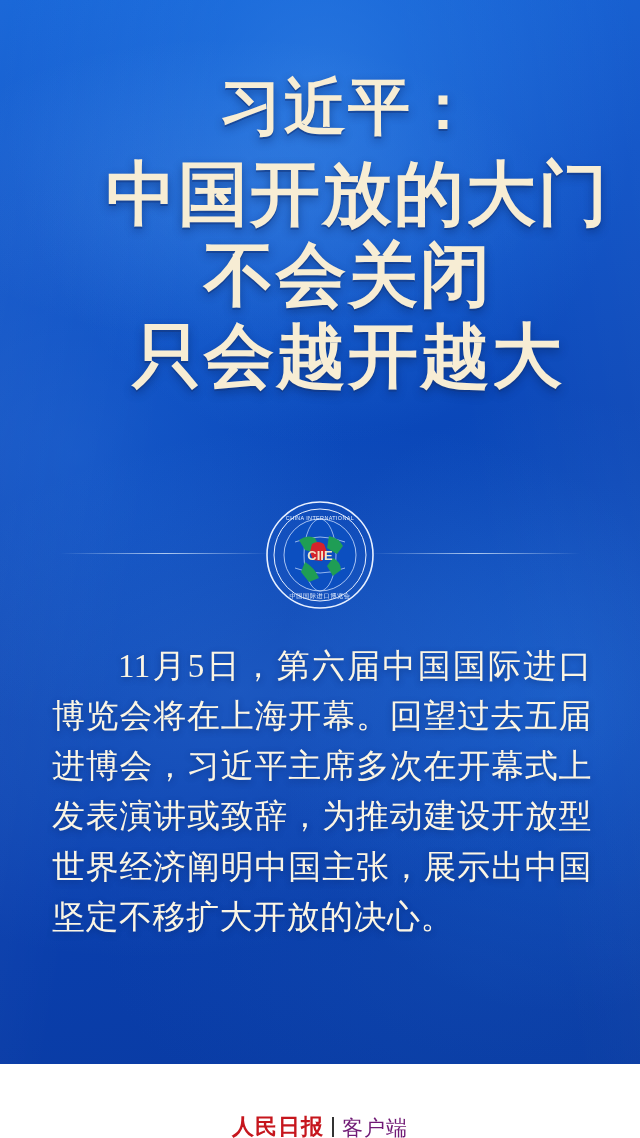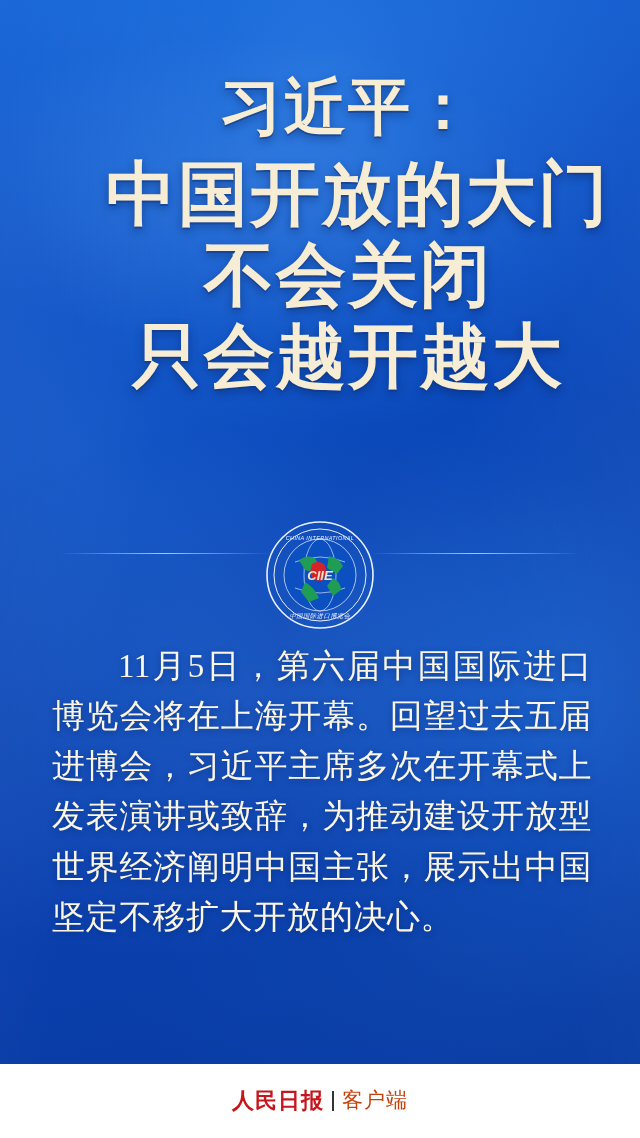--- a/index.html
+++ b/index.html
@@ -75,27 +75,26 @@
       0 4px 10px rgba(5,30,90,0.45);
     font-family: "Liberation Serif", "DejaVu Serif", serif;
   }
   .headline .l1 { font-size: 62px; margin-bottom: 10px; }
   .headline .l2 { font-size: 70px; padding-left: 20px; }
   .headline .l3 { font-size: 70px; }
   .headline .l4 { font-size: 70px; }
 
   .emblem {
     position: absolute;
-    top: 520px;
+    top: 500px;
     left: 50%;
     transform: translateX(-50%);
     width: 110px;
     height: 110px;
     z-index: 5;
-    font-style: italic;
   }
   .emblem-rules {
     position: absolute;
     top: 553px;
     left: 0;
     width: 640px;
     height: 2px;
     z-index: 3;
   }
   .emblem-rules .rule {
@@ -124,21 +123,21 @@
   }
 
   .footer {
     position: absolute;
     bottom: 0;
     left: 0;
     width: 640px;
     height: 74px;
     background: #ffffff;
     display: flex;
-    align-items: center;
+    align-items: flex-end;
     justify-content: center;
     z-index: 6;
   }
   .footer-inner {
     display: flex;
     align-items: center;
     gap: 8px;
   }
   .rmrb-mark {
     color: #c6161d;
@@ -147,24 +146,24 @@
     letter-spacing: 1px;
     font-family: "Liberation Serif", "DejaVu Serif", serif;
     line-height: 1;
   }
   .divider-bar {
     width: 2px;
     height: 20px;
     background: #333;
   }
   .footer-label {
-    color: #c2410c;
+    color: #701a75;
     font-size: 21px;
     letter-spacing: 1px;
-    font-family: Liberation Mono, monospace;
+    font-family: Liberation Sans, sans-serif;
     line-height: 1;
   }
 </style>
 </head>
 <body>
 
 <div class="poster">
   <div class="swoosh a"></div>
   <div class="swoosh b"></div>
   <div class="swoosh c"></div>

